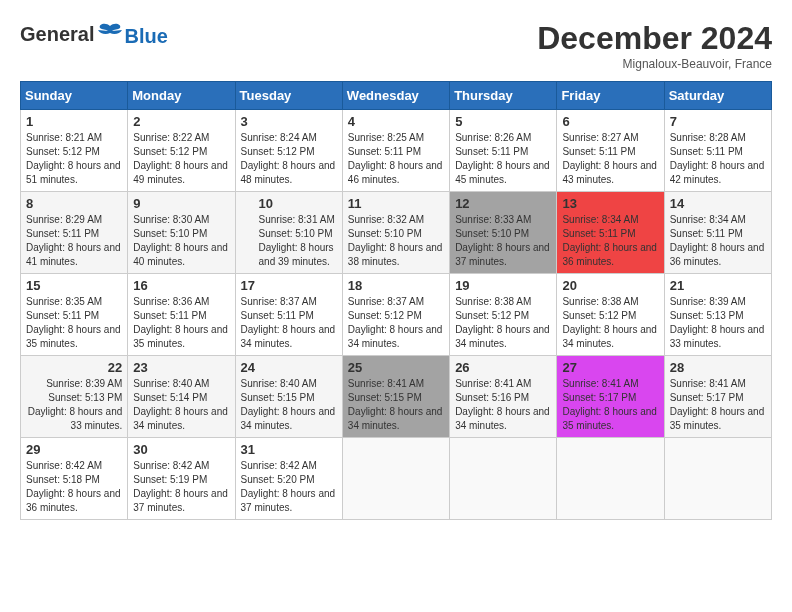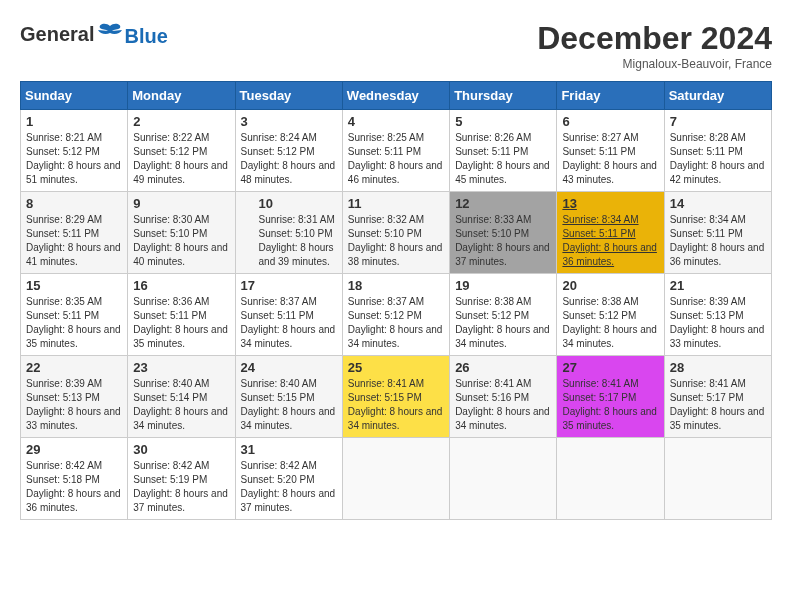--- a/index.html
+++ b/index.html
@@ -119,37 +119,37 @@
         <td><span class="day-num">5</span><span class="day-info">Sunrise: 8:26 AM<br>Sunset: 5:11 PM<br>Daylight: 8 hours and 45 minutes.</span></td>
         <td><span class="day-num">6</span><span class="day-info">Sunrise: 8:27 AM<br>Sunset: 5:11 PM<br>Daylight: 8 hours and 43 minutes.</span></td>
         <td><span class="day-num">7</span><span class="day-info">Sunrise: 8:28 AM<br>Sunset: 5:11 PM<br>Daylight: 8 hours and 42 minutes.</span></td>
       </tr>
       <tr>
         <td style="background: rgb(245, 245, 245);"><span class="day-num">8</span><span class="day-info">Sunrise: 8:29 AM<br>Sunset: 5:11 PM<br>Daylight: 8 hours and 41 minutes.</span></td>
         <td style="background: rgb(245, 245, 245);"><span class="day-num">9</span><span class="day-info">Sunrise: 8:30 AM<br>Sunset: 5:10 PM<br>Daylight: 8 hours and 40 minutes.</span></td>
         <td style="background: rgb(245, 245, 245); padding-left: 23px;"><span class="day-num">10</span><span class="day-info">Sunrise: 8:31 AM<br>Sunset: 5:10 PM<br>Daylight: 8 hours and 39 minutes.</span></td>
         <td style="background: rgb(245, 245, 245);"><span class="day-num">11</span><span class="day-info">Sunrise: 8:32 AM<br>Sunset: 5:10 PM<br>Daylight: 8 hours and 38 minutes.</span></td>
         <td style="background: #a3a3a3;"><span class="day-num">12</span><span class="day-info">Sunrise: 8:33 AM<br>Sunset: 5:10 PM<br>Daylight: 8 hours and 37 minutes.</span></td>
-        <td style="background: #eab308; text-decoration: underline;"><span class="day-num">13</span><span class="day-info">Sunrise: 8:34 AM<br>Sunset: 5:11 PM<br>Daylight: 8 hours and 36 minutes.</span></td>
+        <td style="background: #ef4444;"><span class="day-num">13</span><span class="day-info">Sunrise: 8:34 AM<br>Sunset: 5:11 PM<br>Daylight: 8 hours and 36 minutes.</span></td>
         <td style="background: rgb(245, 245, 245);"><span class="day-num">14</span><span class="day-info">Sunrise: 8:34 AM<br>Sunset: 5:11 PM<br>Daylight: 8 hours and 36 minutes.</span></td>
       </tr>
       <tr>
         <td><span class="day-num">15</span><span class="day-info">Sunrise: 8:35 AM<br>Sunset: 5:11 PM<br>Daylight: 8 hours and 35 minutes.</span></td>
         <td><span class="day-num">16</span><span class="day-info">Sunrise: 8:36 AM<br>Sunset: 5:11 PM<br>Daylight: 8 hours and 35 minutes.</span></td>
         <td><span class="day-num">17</span><span class="day-info">Sunrise: 8:37 AM<br>Sunset: 5:11 PM<br>Daylight: 8 hours and 34 minutes.</span></td>
         <td><span class="day-num">18</span><span class="day-info">Sunrise: 8:37 AM<br>Sunset: 5:12 PM<br>Daylight: 8 hours and 34 minutes.</span></td>
         <td><span class="day-num">19</span><span class="day-info">Sunrise: 8:38 AM<br>Sunset: 5:12 PM<br>Daylight: 8 hours and 34 minutes.</span></td>
         <td><span class="day-num">20</span><span class="day-info">Sunrise: 8:38 AM<br>Sunset: 5:12 PM<br>Daylight: 8 hours and 34 minutes.</span></td>
         <td><span class="day-num">21</span><span class="day-info">Sunrise: 8:39 AM<br>Sunset: 5:13 PM<br>Daylight: 8 hours and 33 minutes.</span></td>
       </tr>
       <tr>
-        <td style="background: rgb(245, 245, 245);"><span class="day-num">22</span><span class="day-info">Sunrise: 8:39 AM<br>Sunset: 5:13 PM<br>Daylight: 8 hours and 33 minutes.</span></td>
+        <td style="background: rgb(245, 245, 245); text-align: right;"><span class="day-num">22</span><span class="day-info">Sunrise: 8:39 AM<br>Sunset: 5:13 PM<br>Daylight: 8 hours and 33 minutes.</span></td>
         <td style="background: rgb(245, 245, 245);"><span class="day-num">23</span><span class="day-info">Sunrise: 8:40 AM<br>Sunset: 5:14 PM<br>Daylight: 8 hours and 34 minutes.</span></td>
         <td style="background: rgb(245, 245, 245);"><span class="day-num">24</span><span class="day-info">Sunrise: 8:40 AM<br>Sunset: 5:15 PM<br>Daylight: 8 hours and 34 minutes.</span></td>
-        <td style="background: #fde047;"><span class="day-num">25</span><span class="day-info">Sunrise: 8:41 AM<br>Sunset: 5:15 PM<br>Daylight: 8 hours and 34 minutes.</span></td>
+        <td style="background: #a3a3a3;"><span class="day-num">25</span><span class="day-info">Sunrise: 8:41 AM<br>Sunset: 5:15 PM<br>Daylight: 8 hours and 34 minutes.</span></td>
         <td style="background: rgb(245, 245, 245);"><span class="day-num">26</span><span class="day-info">Sunrise: 8:41 AM<br>Sunset: 5:16 PM<br>Daylight: 8 hours and 34 minutes.</span></td>
         <td style="background: #d946ef;"><span class="day-num">27</span><span class="day-info">Sunrise: 8:41 AM<br>Sunset: 5:17 PM<br>Daylight: 8 hours and 35 minutes.</span></td>
         <td style="background: rgb(245, 245, 245);"><span class="day-num">28</span><span class="day-info">Sunrise: 8:41 AM<br>Sunset: 5:17 PM<br>Daylight: 8 hours and 35 minutes.</span></td>
       </tr>
       <tr class="last-row">
         <td><span class="day-num">29</span><span class="day-info">Sunrise: 8:42 AM<br>Sunset: 5:18 PM<br>Daylight: 8 hours and 36 minutes.</span></td>
         <td><span class="day-num">30</span><span class="day-info">Sunrise: 8:42 AM<br>Sunset: 5:19 PM<br>Daylight: 8 hours and 37 minutes.</span></td>
         <td><span class="day-num">31</span><span class="day-info">Sunrise: 8:42 AM<br>Sunset: 5:20 PM<br>Daylight: 8 hours and 37 minutes.</span></td>
         <td class="empty-cell"></td>
         <td class="empty-cell"></td>

